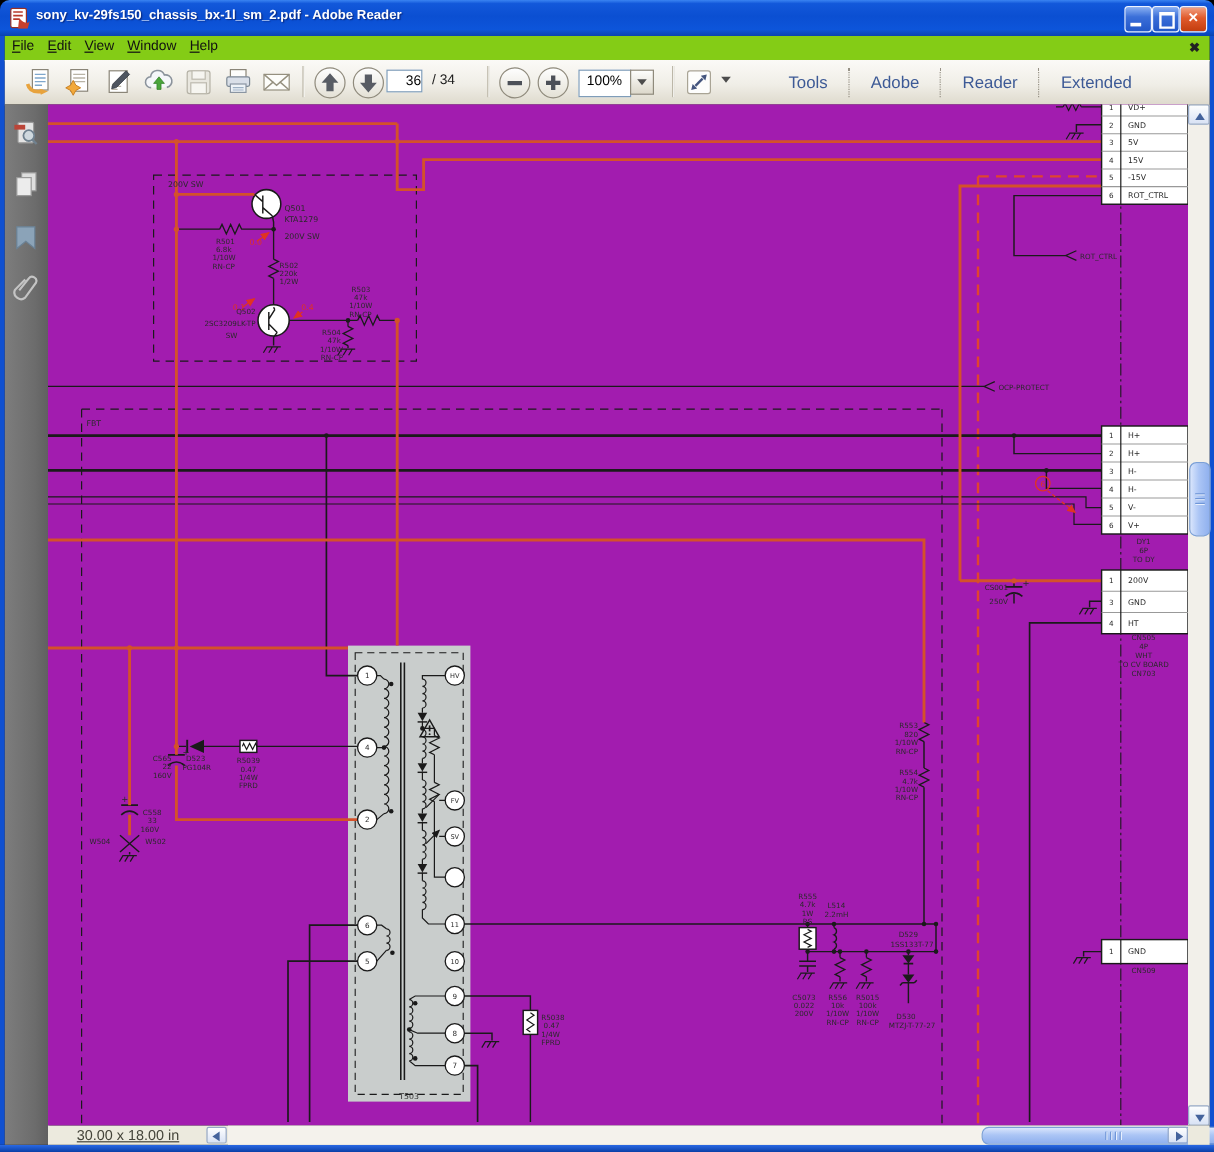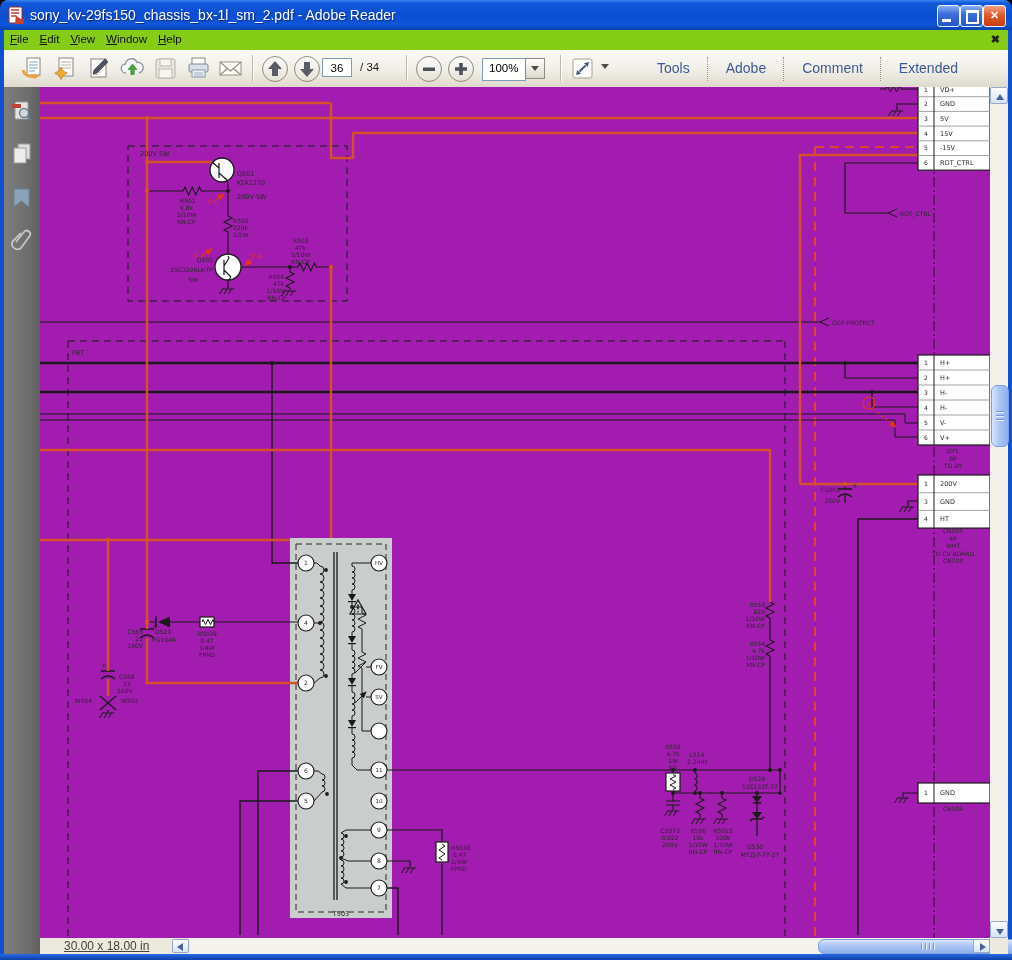--- a/index.html
+++ b/index.html
@@ -3,21 +3,21 @@
 <meta charset="utf-8">
 <style>
   html,body{margin:0;padding:0;background:#000;}
   body{width:1012px;height:960px;position:relative;overflow:hidden;
        font-family:"Liberation Sans",sans-serif;-webkit-font-smoothing:antialiased;}
   .abs{position:absolute;}
   
   #titlebar{left:0;top:0;width:1012px;height:30px;
     background:linear-gradient(180deg,#3a84f2 0%,#1258da 10%,#0b4fd2 45%,#0d55da 82%,#0a43ae 100%);
     border-radius:8px 8px 0 0;}
-  #title-text{left:30px;top:7px;color:#fff;font-weight:normal;font-size:14px;
+  #title-text{left:30px;top:7px;color:#fff;font-weight:bold;font-size:11px;
     text-shadow:1px 1px 1px #0a2a80;white-space:nowrap;}
   #pdf-icon{left:8px;top:6px;width:18px;height:18px;}
   .winbtn{top:5px;width:21px;height:20px;border:1px solid #eef4ff;border-radius:3px;
     color:#fff;text-align:center;line-height:18px;font-size:11px;font-weight:bold;}
   .winbtn.blue{background:linear-gradient(180deg,#89b0f2 0%,#3b6fd9 40%,#2257c8 100%);}
   #btn-close{background:linear-gradient(180deg,#f2a385 0%,#e05a2c 45%,#c33d0e 100%);}
   #win-left,#win-right{top:30px;height:924px;width:4px;background:#1050d0;}
   #win-left{left:0;} #win-right{left:1008px;}
   #win-bottom{left:0;top:954px;width:1012px;height:6px;
     background:linear-gradient(180deg,#2a6ae6,#0a3fa6);}
@@ -29,21 +29,21 @@
   #doc-close{right:8px;top:3px;position:absolute;font-size:11px;font-weight:bold;color:#222;}
   
   #toolbar{left:4px;top:50px;width:1004px;height:37px;
     background:linear-gradient(180deg,#fbfaf7 0%,#f0eee7 55%,#dedacd 100%);
     border-bottom:1px solid #96917f;}
   .tbicon{top:6px;width:25px;height:25px;}
   .tbsep{top:5px;width:1px;height:26px;background:#bcb7a8;border-right:1px solid #fdfdfb;}
   .navcirc{top:6px;width:24px;height:24px;border:1px solid #8f8a7c;border-radius:50%;
     background:linear-gradient(180deg,#fefefe,#e4e1d6);}
   #page-input{left:318px;top:8px;width:28px;height:17px;border:1px solid #7f9db9;
-    font-size:11.5px;text-align:center;padding:0;background:#fff;}
+    font-size:11.5px;text-align:right;padding:0;background:#fff;}
   #page-total{left:356px;top:11px;font-size:11.5px;color:#1a1a1a;}
   #zoom-box{left:478px;top:8px;width:44px;height:23px;background:#fff;border:1px solid #7f9db9;
     font-size:11.5px;line-height:19px;padding-left:6px;box-sizing:border-box;}
   #zoom-drop{left:521px;top:8px;width:18px;height:19px;border:1px solid #8f8a7c;
     background:linear-gradient(180deg,#fdfdfc,#dcd8cb);}
   .downcaret{width:0;height:0;border:4px solid transparent;border-top:5px solid #4c4c4c;
     position:absolute;left:5px;top:7px;}
   #tb-right{left:636px;top:0px;height:37px;display:flex;align-items:center;}
   .tbr-item{font-size:14px;color:#3d5a96;padding:0 17px;line-height:37px;}
   .tbr-sep{width:1px;height:24px;border-left:1px dotted #979286;}
@@ -170,21 +170,21 @@
     <path d="M19,6 l-1.2,5 l-3.8,-3.8 z M6,19 l1.2,-5 l3.8,3.8 z" fill="#44557e"></path>
   </svg>
   <div class="abs" style="left:597px;top:14px">
       <div class="downcaret" style="left:0;top:0"></div>
     </div>
   <div id="tb-right" class="abs">
       <span class="tbr-item">Tools</span>
       <div class="tbr-sep"></div>
       <span class="tbr-item">Adobe</span>
       <div class="tbr-sep"></div>
-      <span class="tbr-item">Comment</span>
+      <span class="tbr-item">Reader</span>
       <div class="tbr-sep"></div>
       <span class="tbr-item">Extended</span>
     </div>
 </div>
 
 <div id="sidebar" class="abs">
   <svg class="sbicon abs" style="top:13px" viewBox="0 0 24 24">
     <rect x="5" y="2" width="13" height="17" rx="1" fill="#e4e4e4" stroke="#9a9a9a"></rect>
     <rect x="2" y="4" width="9" height="4" fill="#bb4437"></rect>
     <circle cx="14" cy="13" r="4.5" fill="#cfd8de" stroke="#70818f" stroke-width="1.5"></circle>

